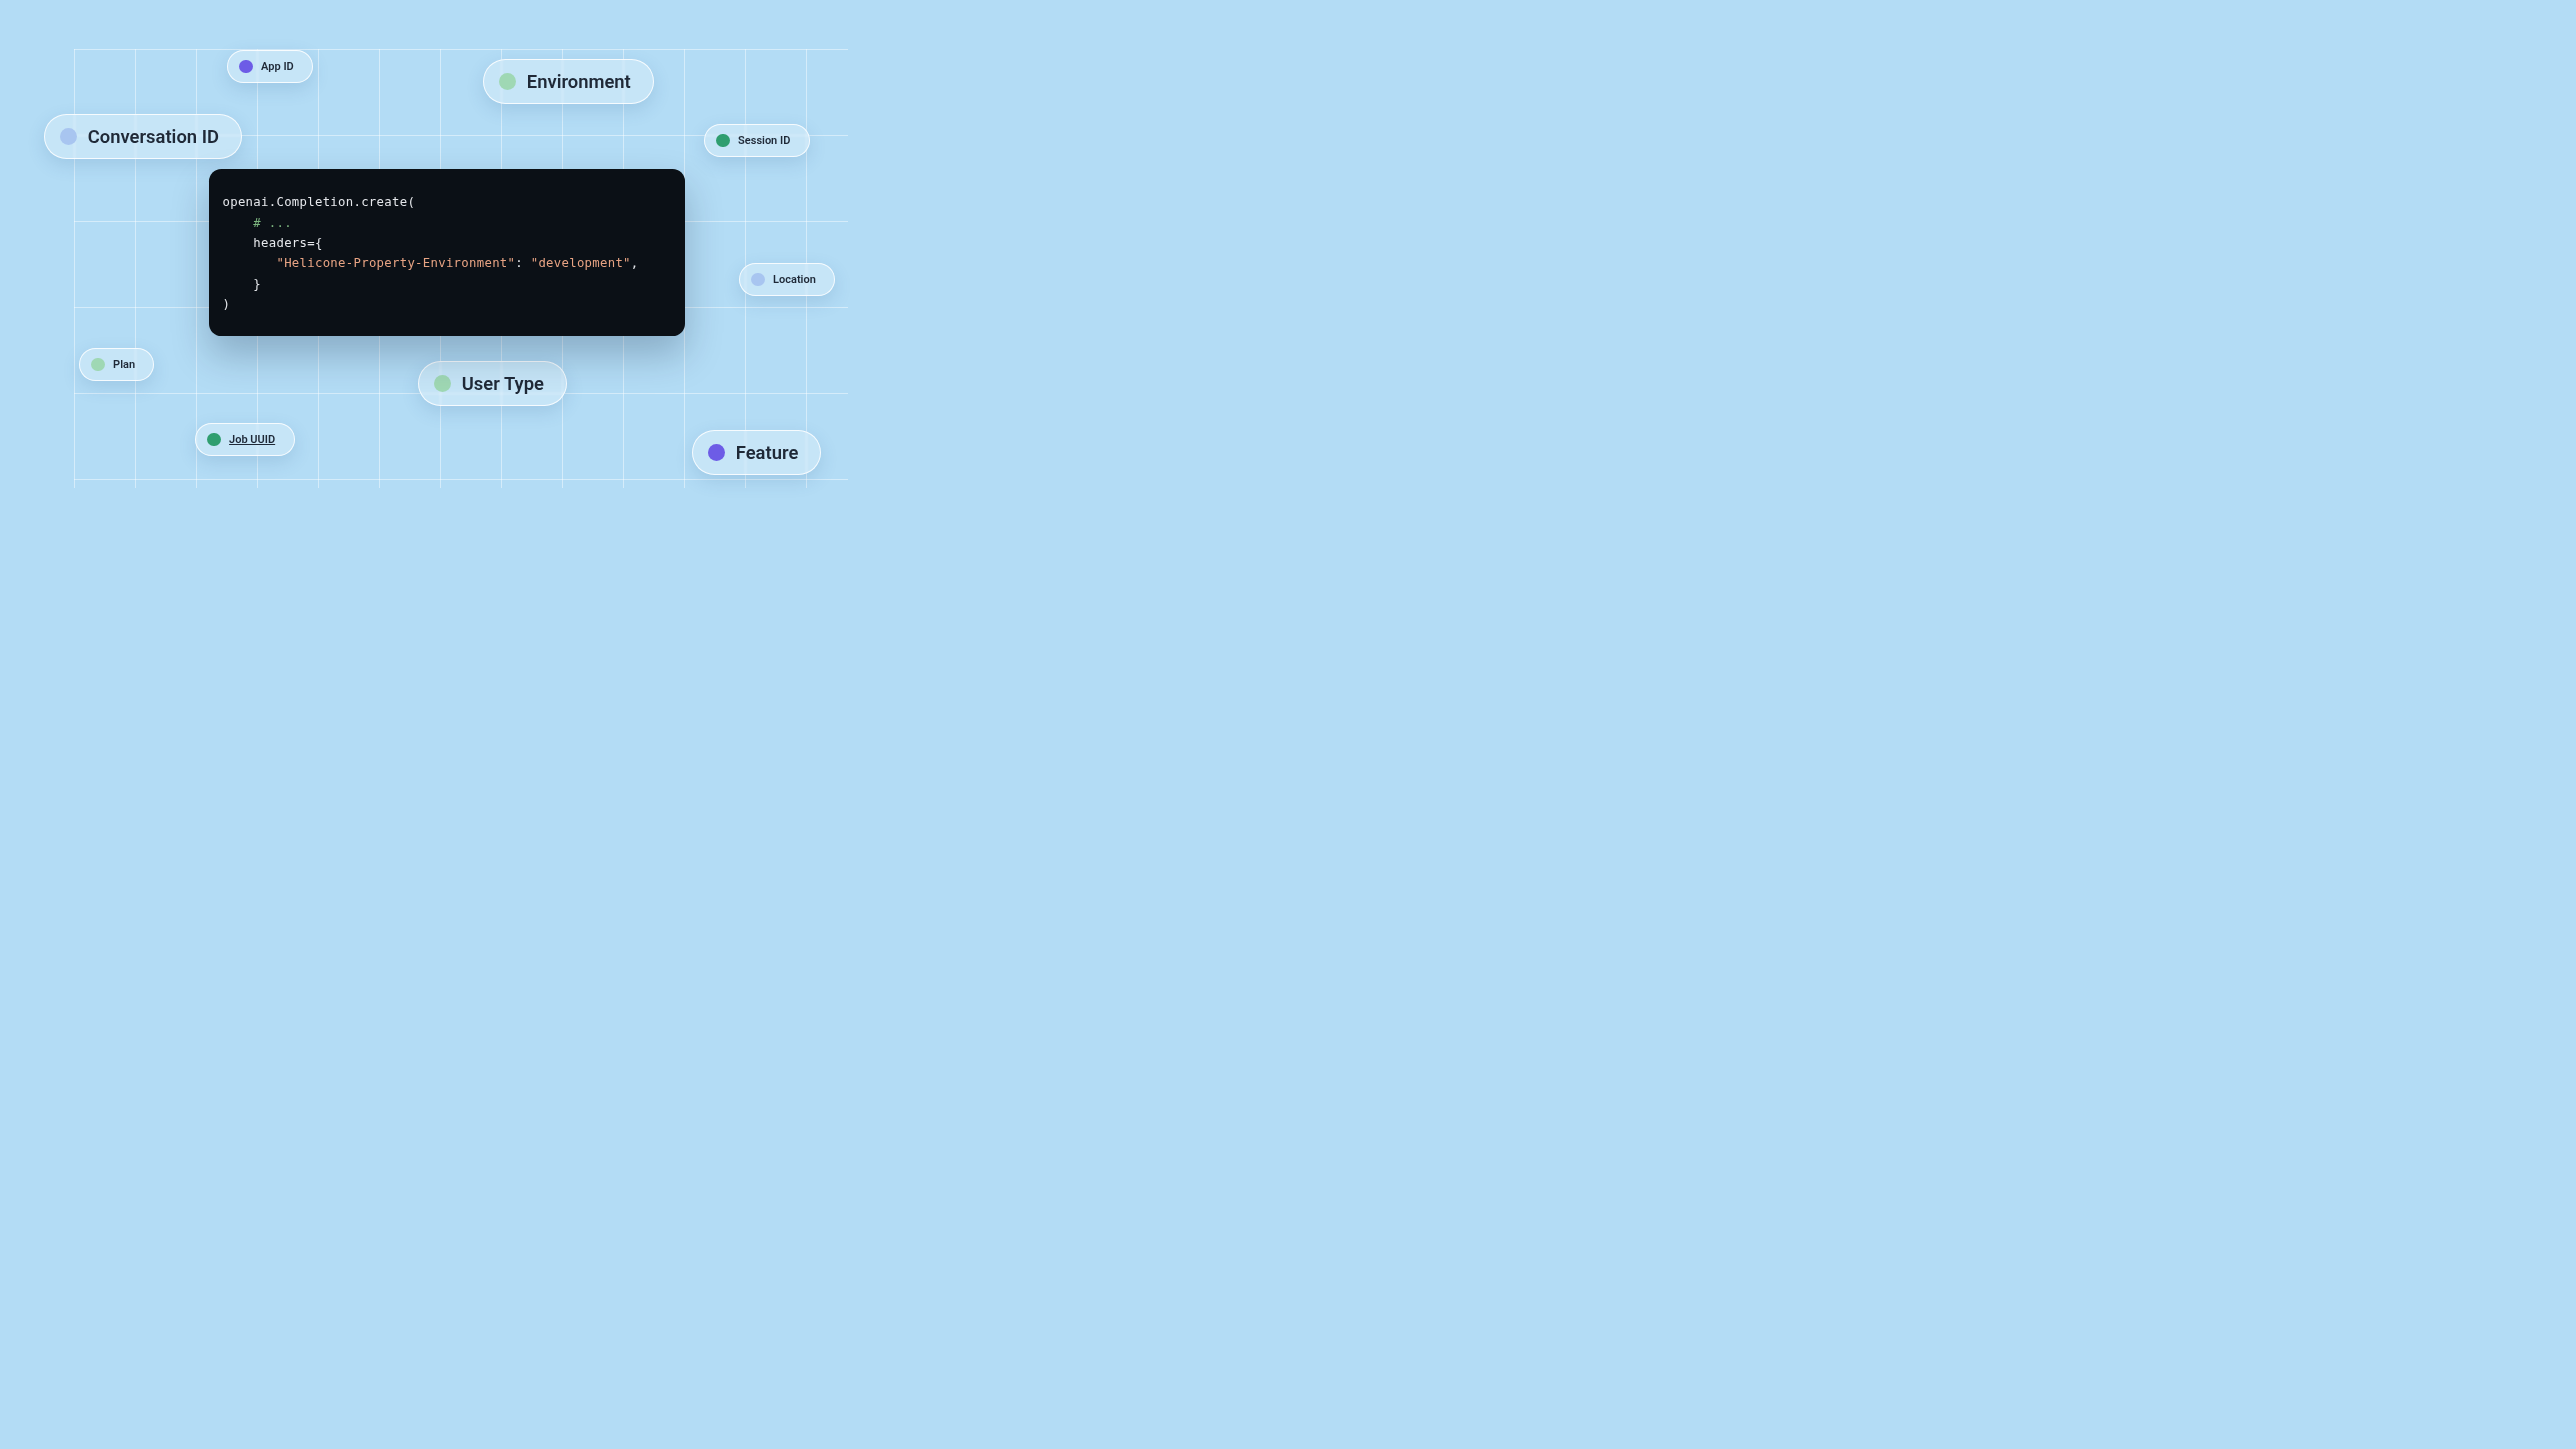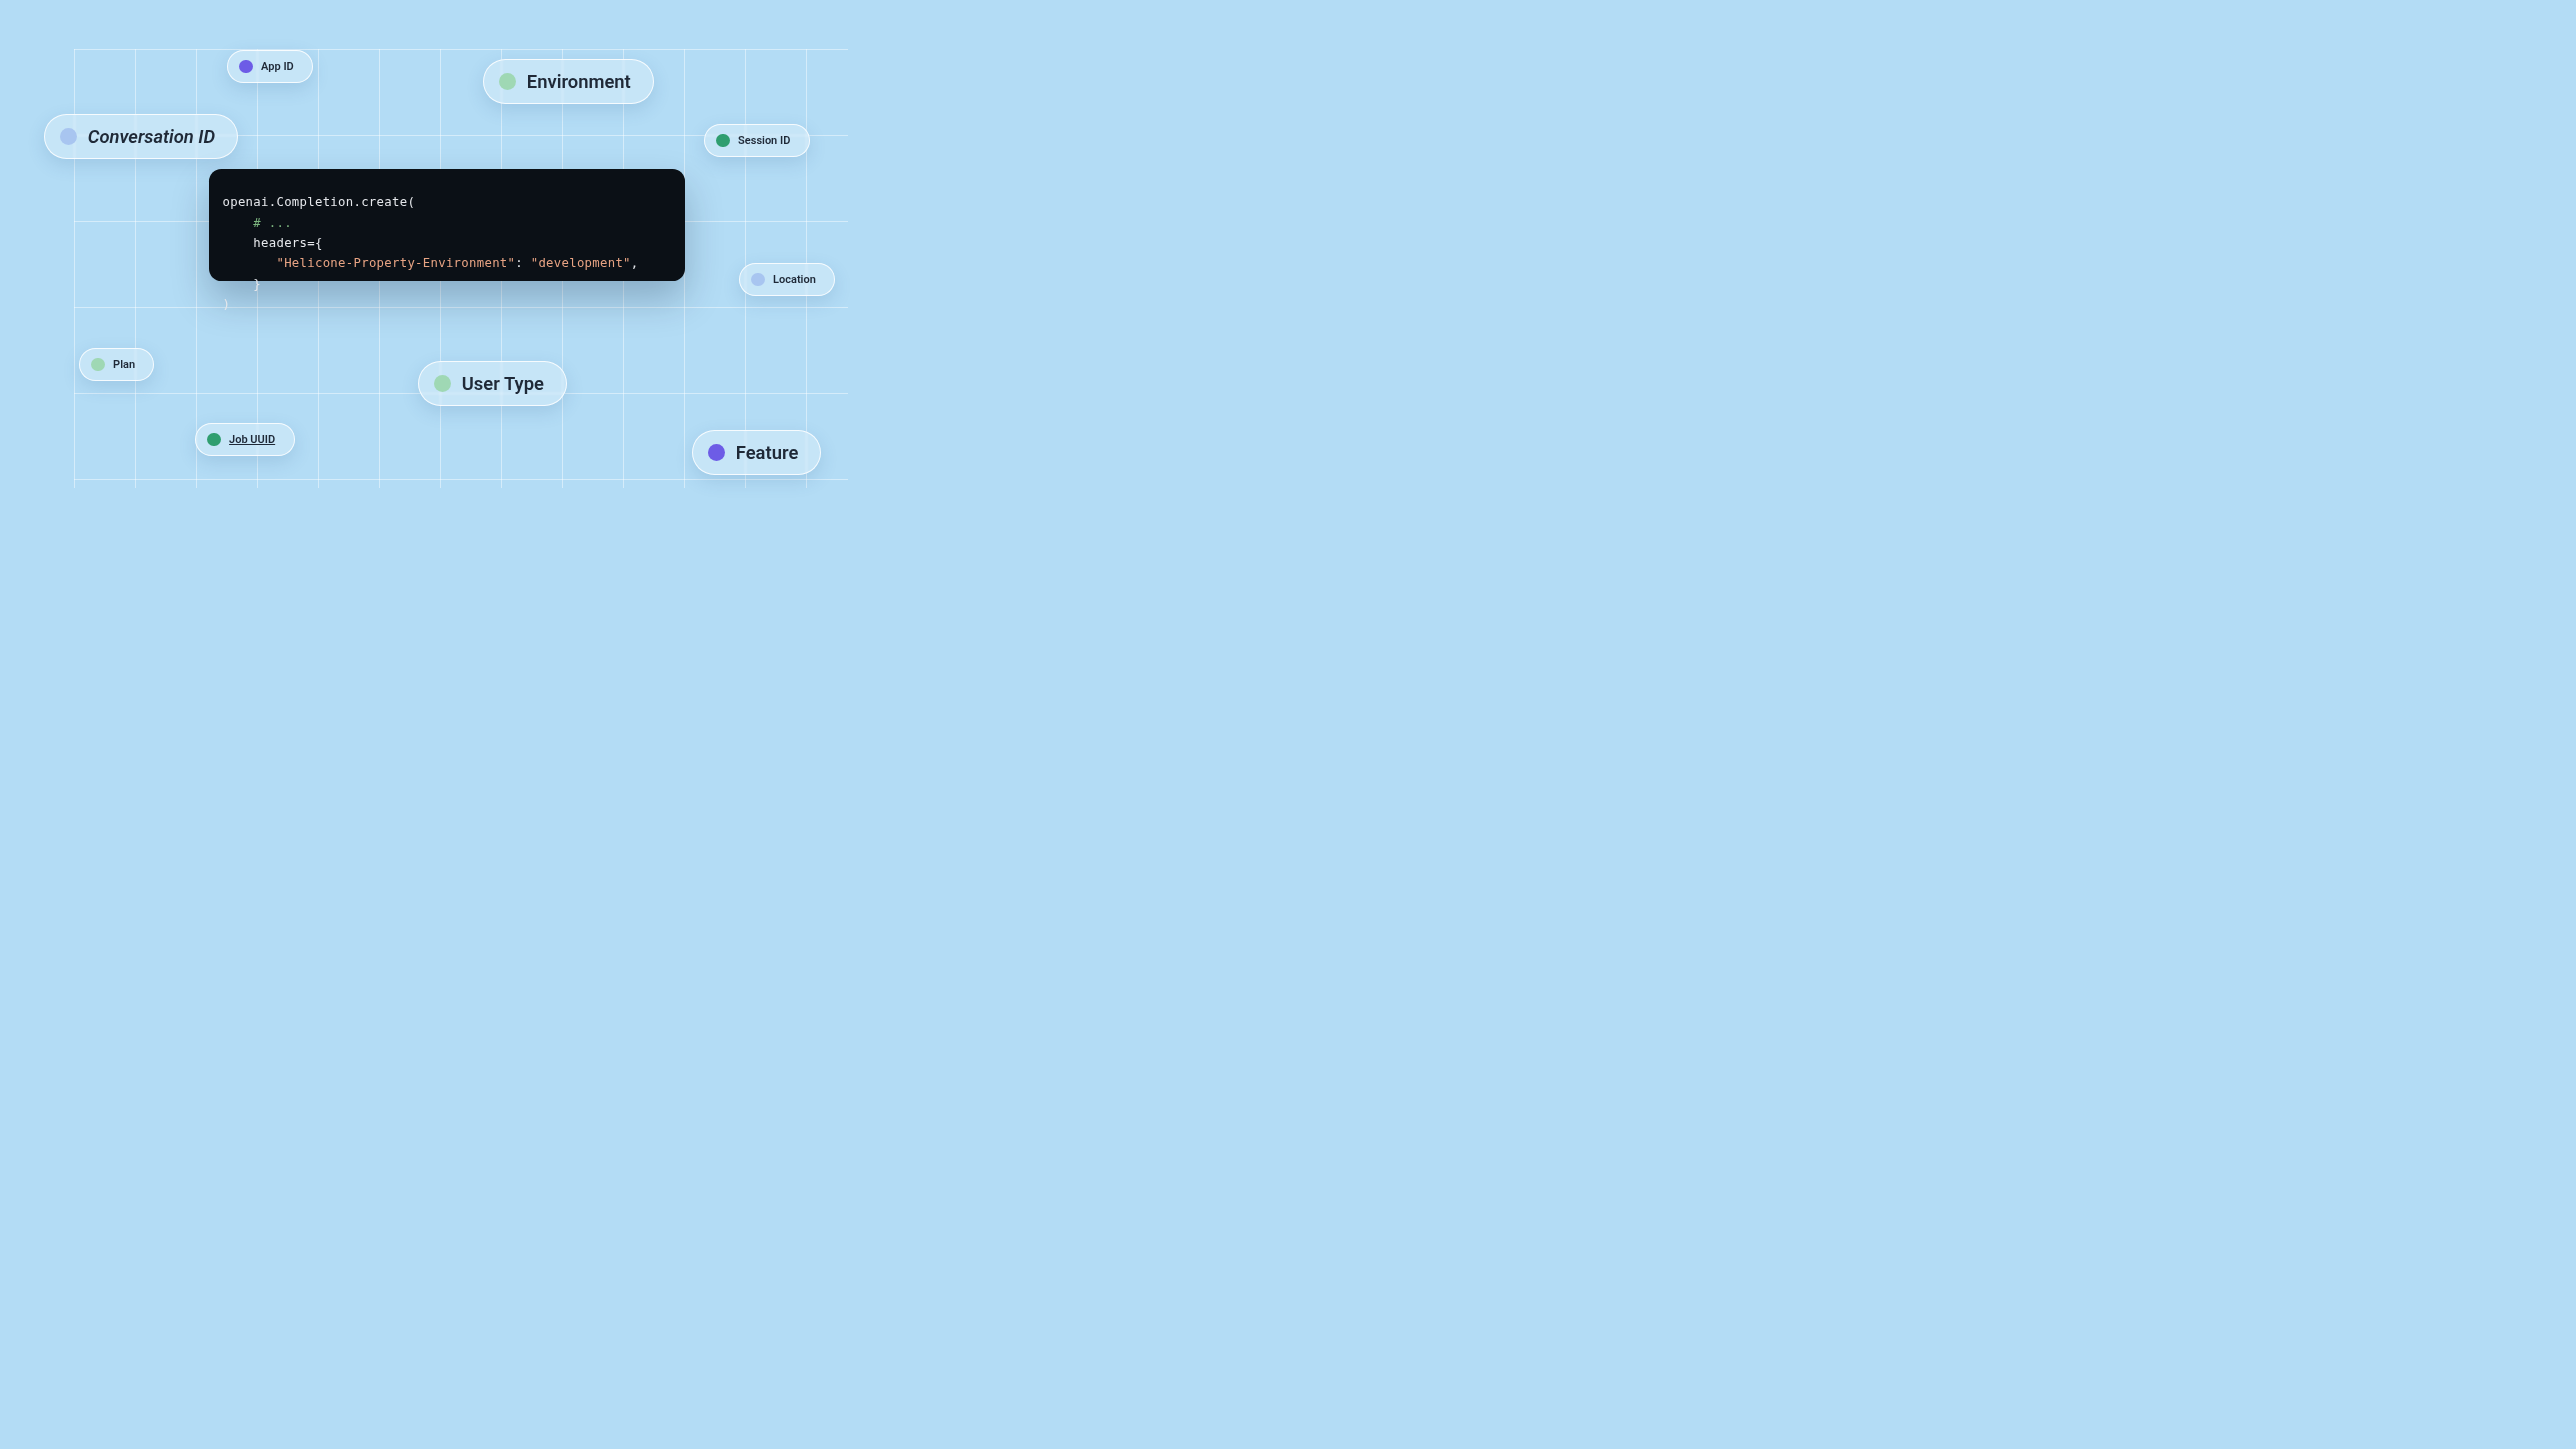--- a/index.html
+++ b/index.html
@@ -75,39 +75,39 @@
     .dot-purple { background: #6d5ce6; }
     .dot-lightblue { background: #a8c5f0; }
     .dot-mintgreen { background: #9fd8b4; }
     .dot-darkgreen { background: #2f9e6f; }
 
     .code-block {
       position: absolute;
       top: 169px;
       left: 209px;
       width: 476px;
-      height: 112px;
+      height: 167px;
       background: #0b1016;
       border-radius: 12.3px;
       padding: 23.4px 13.5px;
       font-family: 'SF Mono', 'Menlo', 'Monaco', 'Consolas', monospace;
       font-size: 12.3px;
       line-height: 1.65;
       color: #e5e7eb;
       letter-spacing: 0.3px;
       box-shadow: 0 18.4px 37px rgba(10, 30, 60, 0.25);
     }
 
     .code-line { white-space: pre; }
     .code-comment { color: #7cb47f; }
     .code-string { color: #e7a383; }
 
     .app-id { top: 50px; left: 227px; }
     .environment { top: 59px; left: 483px; }
-    .conversation-id { top: 114px; left: 44px; font-style: italic; }
+    .conversation-id { top: 114px; left: 44px; }
     .session-id { top: 124px; left: 704px; }
     .location { top: 263px; left: 739px; }
     .plan { top: 348px; left: 79px; }
     .user-type { top: 361px; left: 418px; }
     .job-uuid { top: 423px; left: 195px; text-decoration: underline; }
     .feature { top: 430px; left: 692px; }
   </style>
 </head>
 <body>
 

